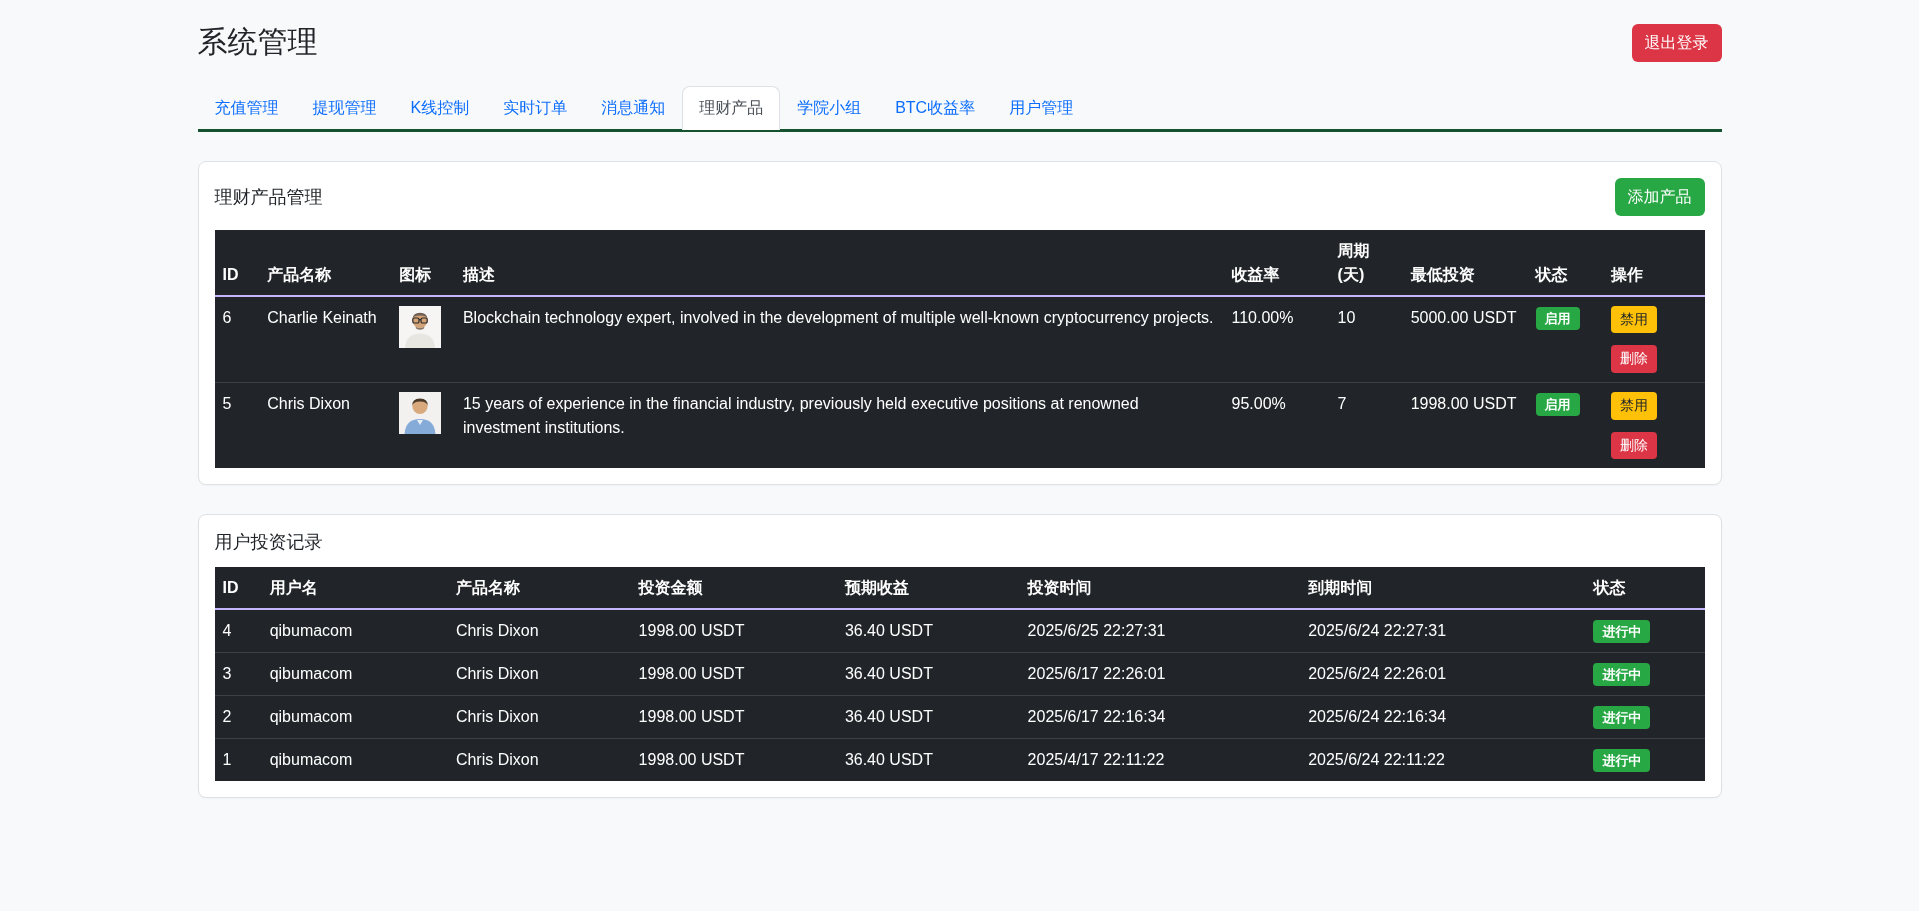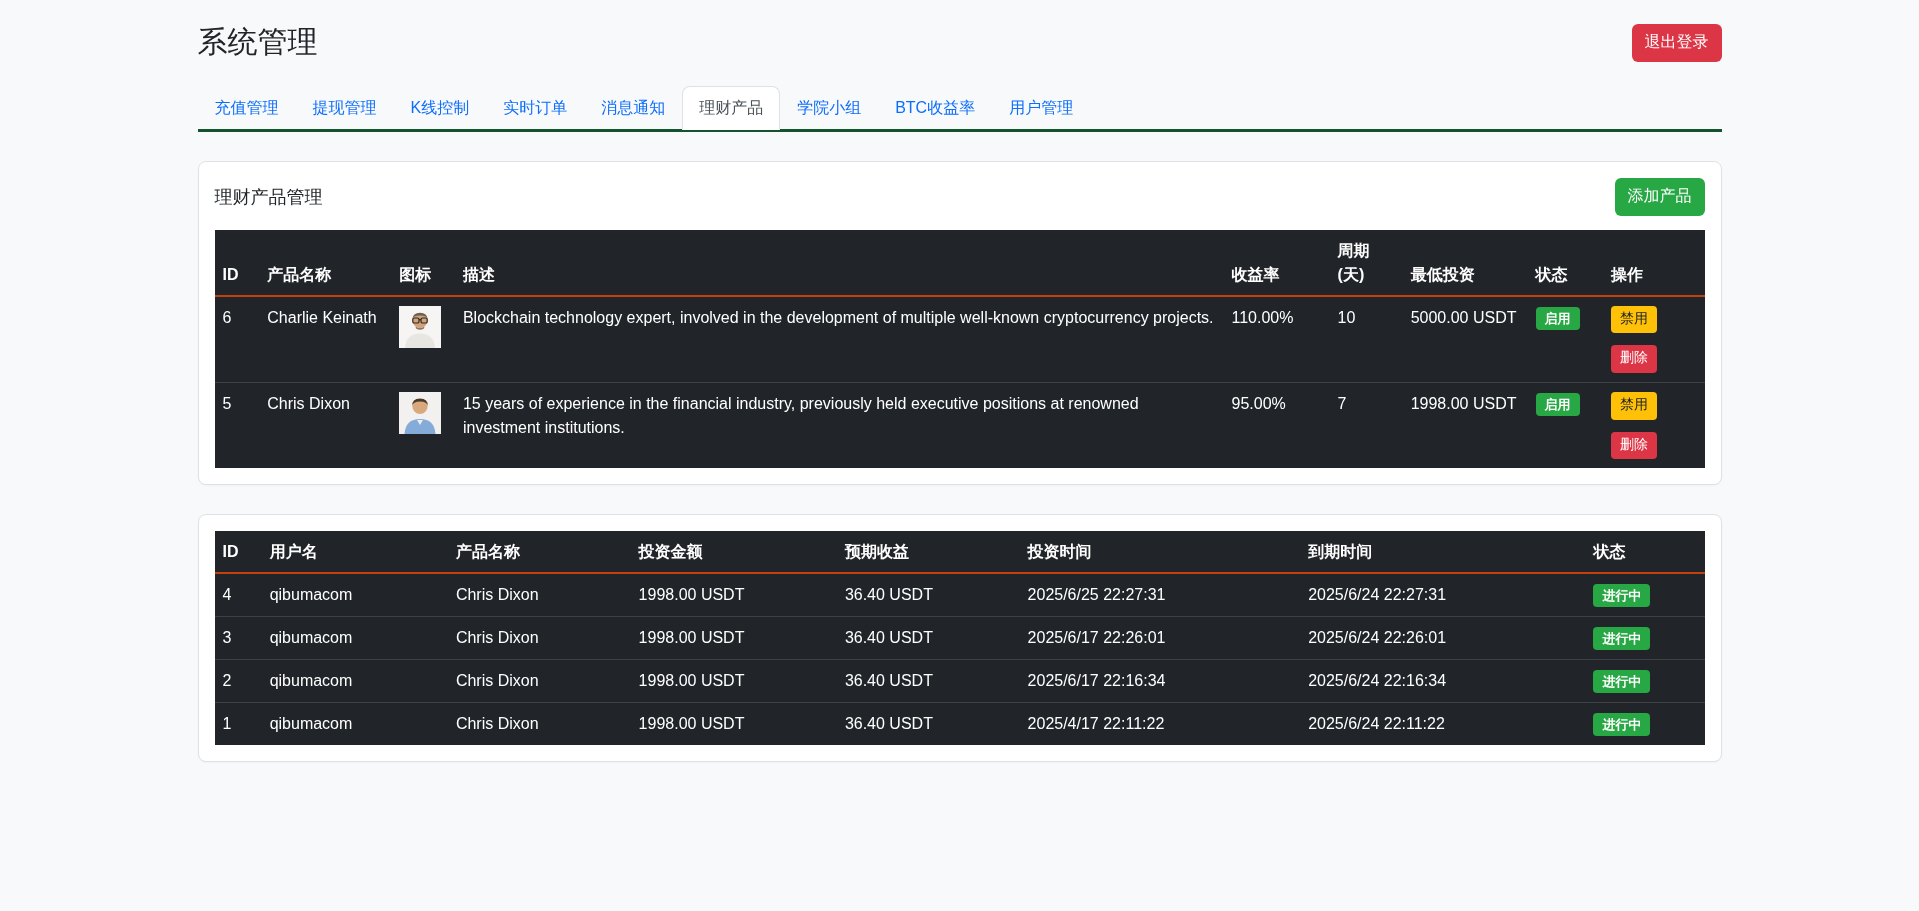--- a/index.html
+++ b/index.html
@@ -10,21 +10,21 @@
     background: #f8f9fa;
     color: #212529;
     font-family: "Liberation Sans", "DejaVu Sans", sans-serif;
     font-size: 16px;
   }
   .container { width: 1524px; margin: 0 auto; padding-top: 24px; }
 
   
   .header-row { display: flex; justify-content: space-between; align-items: flex-start; }
   h2.page-title { margin: 0 0 26px 0; font-size: 30px; font-weight: 500; line-height: 1.2; }
-  .btn { border: none; cursor: pointer; font-family: Liberation Mono, monospace; display: inline-block; text-align: center; }
+  .btn { border: none; cursor: pointer; font-family: Liberation Serif, serif; display: inline-block; text-align: center; }
   .btn-md { font-size: 16px; padding: 8px 13px; border-radius: 6px; line-height: 1.4; }
   .btn-sm { font-size: 14px; padding: 4px 9px; border-radius: 4px; line-height: 1.4; }
   .btn-danger  { background: #dc3545; color: #fff; }
   .btn-success { background: #28a745; color: #fff; }
   .btn-warning { background: #ffc107; color: #212529; }
 
   
   .nav-tabs { display: flex; list-style: none; margin: 0; padding: 0; border-bottom: 3px solid #14532d; align-items: center; }
   .tab {
     padding: 9px 16px; color: #0d6efd; cursor: pointer; font-size: 16px;
@@ -41,21 +41,21 @@
   .card-title { font-size: 18px; font-weight: 400; line-height: 1.3; }
 
   
   table.dark-table {
     width: 100%; border-collapse: collapse; table-layout: fixed;
     background: #212529; color: #fff; font-size: 16px;
   }
   table.dark-table th, table.dark-table td {
     padding: 9px 8px; text-align: left; overflow-wrap: break-word;
   }
-  table.dark-table thead th { vertical-align: bottom; font-weight: 700; border-bottom: 2px solid #c2410c; line-height: 1.45; }
+  table.dark-table thead th { vertical-align: bottom; font-weight: 700; border-bottom: 2px solid #c4b5fd; line-height: 1.45; }
   table.dark-table tbody td { vertical-align: top; border-bottom: 1px solid #3c4146; line-height: 1.5; }
   table.dark-table tbody tr:last-child td { border-bottom: none; }
 
   .avatar { width: 42px; height: 42px; display: block; background: #fff; }
 
   .badge {
     display: inline-block; padding: 5px 9px; border-radius: 4px;
     font-size: 13px; font-weight: 700; line-height: 1;
   }
   .badge-success { background: #28a745; color: #fff; }
@@ -169,20 +169,23 @@
               <button class="btn btn-sm btn-warning">禁用</button>
               <button class="btn btn-sm btn-danger">删除</button>
             </div>
           </td>
         </tr>
       </tbody>
     </table>
   </div>
 
   <div class="card">
+    <div class="card-head" style="margin-bottom:12px;">
+      <div class="card-title">用户投资记录</div>
+    </div>
 
     <table class="dark-table">
       <colgroup>
         <col style="width:40px">
           <col style="width:158px">
           <col style="width:155px">
           <col style="width:175px">
         <col style="width:155px">
           <col style="width:238px">
           <col style="width:242px">

